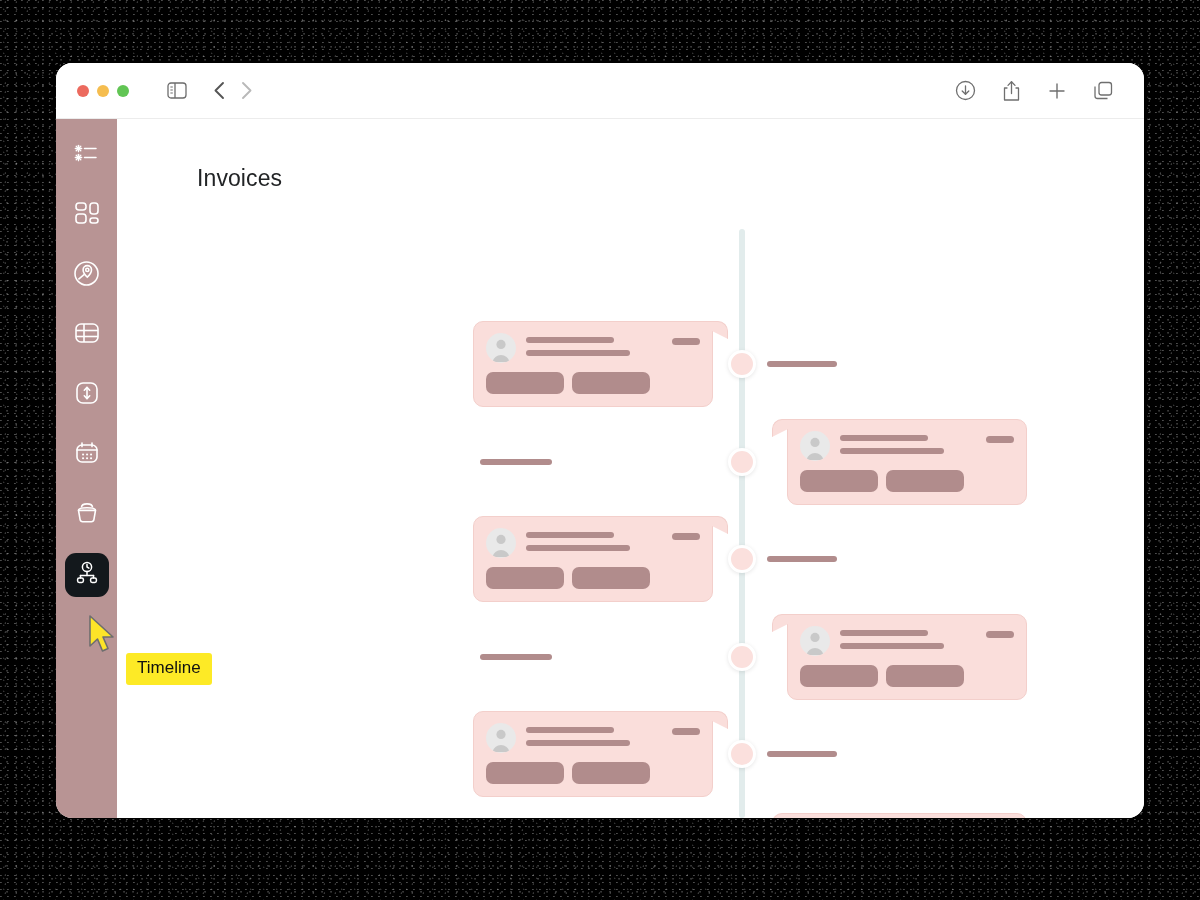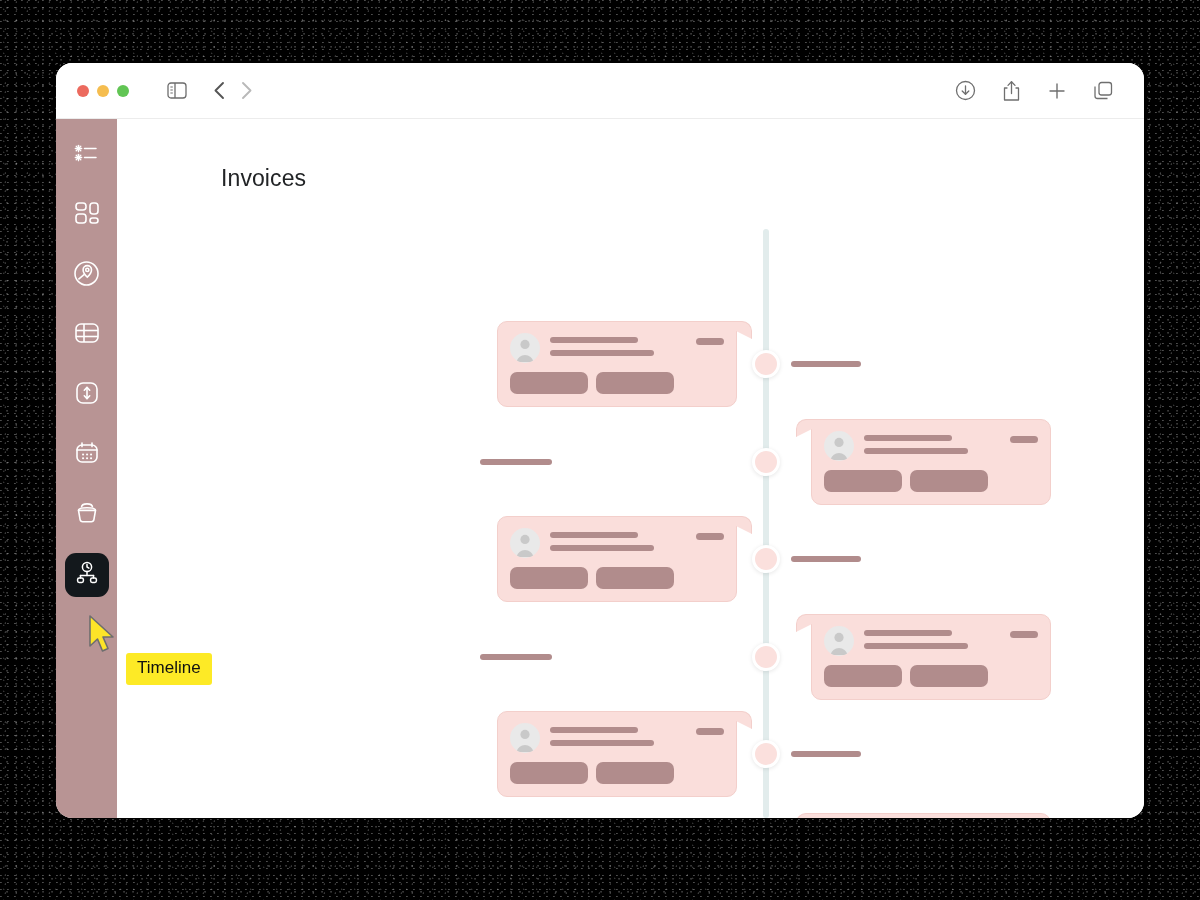--- a/index.html
+++ b/index.html
@@ -82,21 +82,20 @@
     color: #fff;
   }
   .rail-item.active { background: #13181c; }
 
   
   .content {
     position: absolute; left: 61px; top: 56px;
     right: 0; bottom: 0;
     background: #fff;
     overflow: hidden;
-    margin-left: 24px;
   }
   .page-title {
     position: absolute; left: 80px; top: 46px;
     font-size: 23px; font-weight: 500; color: #222426;
     letter-spacing: .1px;
   }
 
   
   .timeline { position: absolute; left: 0; top: 110px; right: 0; bottom: 0; }
   .tl-axis {

